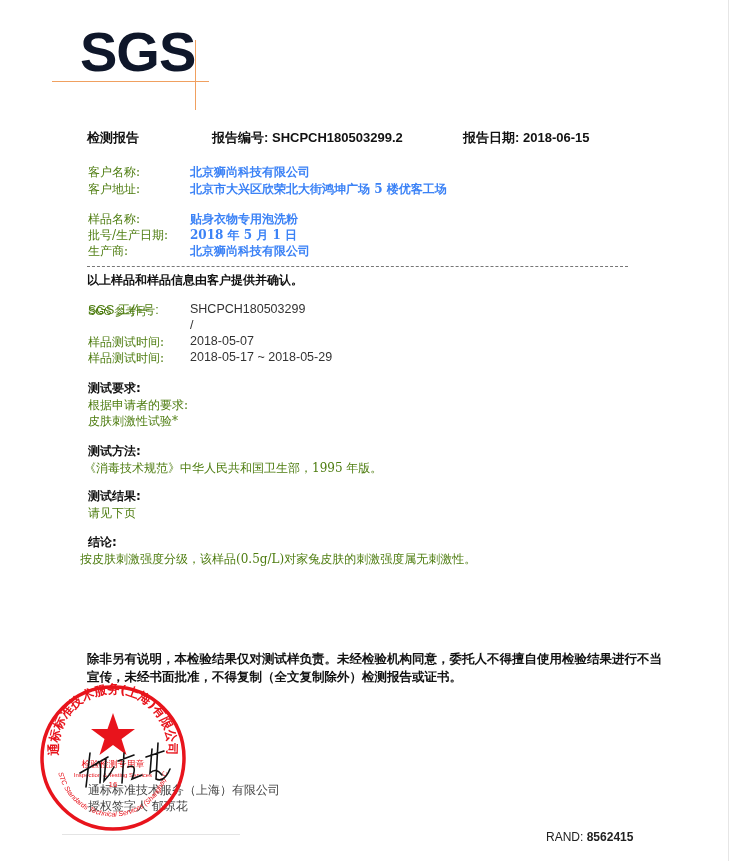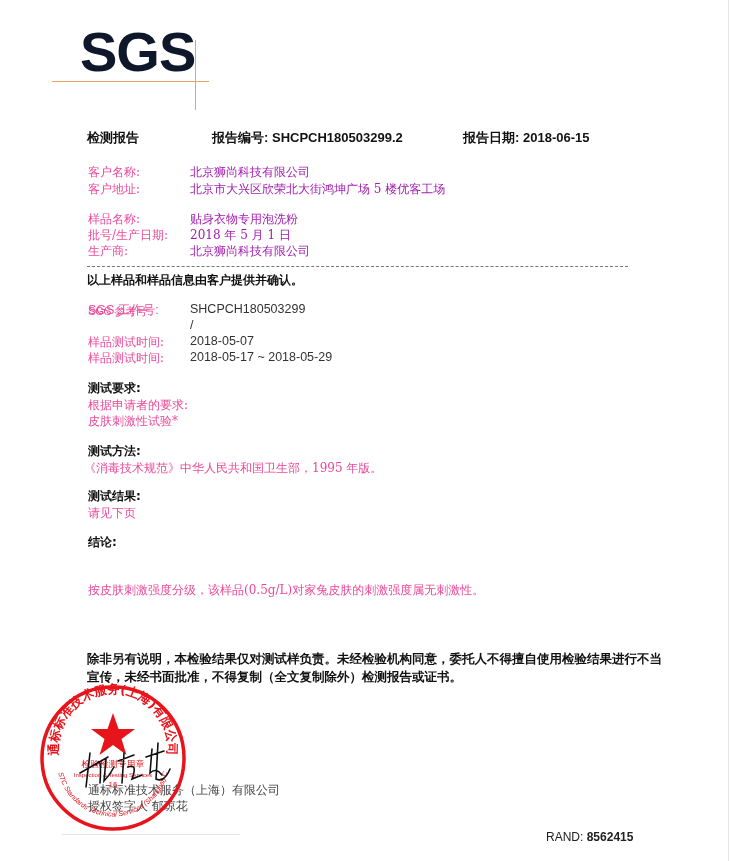--- a/index.html
+++ b/index.html
@@ -8,23 +8,23 @@
   .right-edge { position:absolute; left:728px; top:0; width:1px; height:861px; background:#e6e6e6; }
   
   .logo { position:absolute; left:52px; top:18px; width:160px; height:70px; }
   .logo-text { position:absolute; left:28px; top:6px; font-size:56px; font-weight:bold;
                color:#0f172a; letter-spacing:-1px; line-height:1; font-family:"Liberation Sans",sans-serif; }
   .logo-hline { position:absolute; left:0; top:63px; width:157px; height:1px; background:#f0a060; }
   .logo-vline { position:absolute; left:143px; top:22px; width:1px; height:70px; background:#f0a060; }
 
   .abs { position:absolute; white-space:nowrap; }
   .hdr { font-weight:bold; font-size:13px; color:#111; top:129px; }
-  .lbl { font-family:"DejaVu Serif","Liberation Serif",serif; font-size:12px; color:#ec4899; }
+  .lbl { font-family:"DejaVu Serif","Liberation Serif",serif; font-size:12px; color:#4d7c0f; }
   .val { font-size:12.5px; color:#333;text-align:center; }
-  .valcn { font-family:"DejaVu Serif","Liberation Serif",serif; font-size:12px; color:#a21caf; }
+  .valcn { font-family:"DejaVu Serif","Liberation Serif",serif; font-size:12px; color:#3b82f6;font-weight:bold; }
   .bold { font-weight:bold; color:#111; font-size:12.5px; }
   .dash { position:absolute; left:87px; top:266px; width:541px; border-top:1px dashed #777; }
   .notice { position:absolute; left:87px; top:650px; width:580px; font-weight:bold; font-size:12.5px; line-height:18px; color:#111; font-family:"DejaVu Sans","Liberation Sans",sans-serif; }
   .stamp { position:absolute; left:38px; top:683px; width:150px; height:150px; }
   .under-stamp { position:absolute; left:62px; top:834px; width:178px; height:1px; background:#e4e4e4; }
   .sig-line { font-family:"DejaVu Serif",serif; font-size:12px; color:#444; }
 </style>
 </head>
 <body>
 
@@ -74,21 +74,21 @@
 <div class="abs lbl" style="left:88px; top:397px;">根据申请者的要求:</div>
 <div class="abs lbl" style="left:88px; top:413px;">皮肤刺激性试验*</div>
 
 <div class="abs bold" style="left:88px; top:443px; font-family:'DejaVu Sans',sans-serif; font-size:12px;">测试方法:</div>
 <div class="abs lbl" style="left:84px; top:460px;">《消毒技术规范》中华人民共和国卫生部，1995 年版。</div>
 
 <div class="abs bold" style="left:88px; top:488px; font-family:'DejaVu Sans',sans-serif; font-size:12px;">测试结果:</div>
 <div class="abs lbl" style="left:88px; top:505px;">请见下页</div>
 
 <div class="abs bold" style="left:88px; top:534px; font-family:'DejaVu Sans',sans-serif; font-size:12px;">结论:</div>
-<div class="abs lbl" style="left:88px; top:551px;margin-top:31px;">按皮肤刺激强度分级，该样品(0.5g/L)对家兔皮肤的刺激强度属无刺激性。</div>
+<div class="abs lbl" style="left:80px; top:551px;">按皮肤刺激强度分级，该样品(0.5g/L)对家兔皮肤的刺激强度属无刺激性。</div>
 
 <div class="notice">除非另有说明，本检验结果仅对测试样负责。未经检验机构同意，委托人不得擅自使用检验结果进行不当宣传，未经书面批准，不得复制（全文复制除外）检测报告或证书。</div>
 
 <div class="abs sig-line" style="left:88px; top:782px;">通标标准技术服务（上海）有限公司</div>
 <div class="abs sig-line" style="left:88px; top:798px;">
   <span>授权签字人</span>
   <span>郁琼花</span>
 </div>
 
 <svg class="stamp" viewBox="0 0 150 150">

